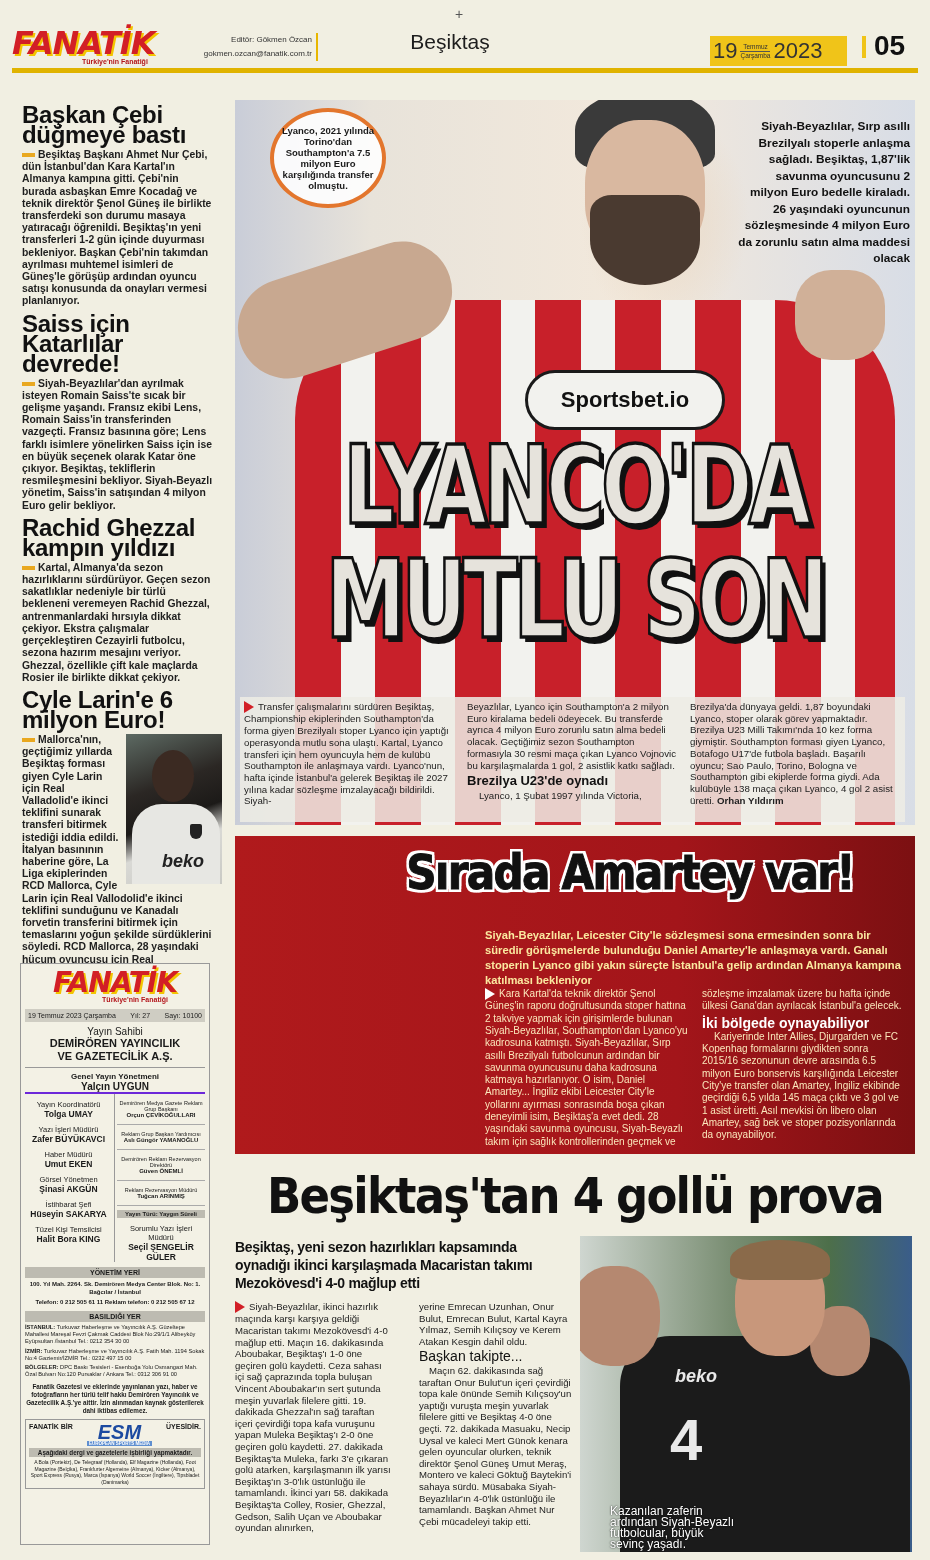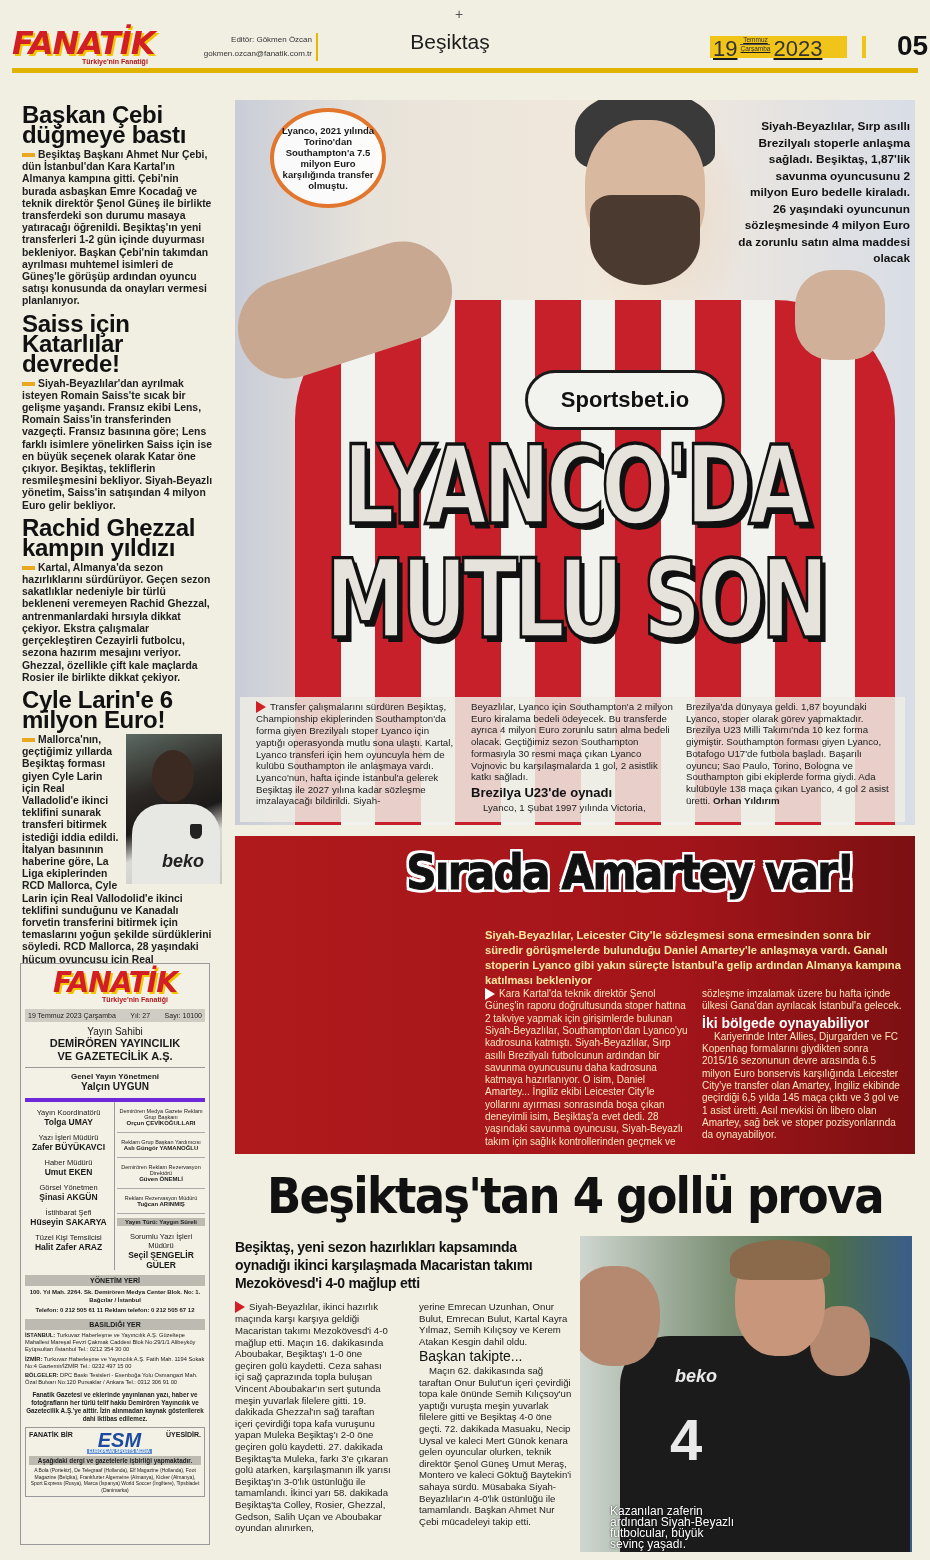--- a/index.html
+++ b/index.html
@@ -16,28 +16,28 @@
   .crop-mark { left: 455px; top: 6px; font-size: 14px; color: #555; }
   .logo { left: 12px; top: 26px; width: 165px; height: 40px; }
   .logo-word {
     font-family: "DejaVu Sans", sans-serif; font-weight: 900; font-style: italic;
     font-size: 32px; color: #d21f26; letter-spacing: -1px; line-height: 34px;
     text-shadow: 2px 2px 0 #f3c400;
   }
   .logo-tag { font-size: 7px; font-weight: bold; color: #b3151b; margin-left: 70px; margin-top: -2px; }
   .editor { left: 180px; top: 33px; width: 138px; text-align: right; font-size: 8px; line-height: 14px; color: #333; border-right: 2px solid #e8b700; padding-right: 4px; }
   .section-title { left: 370px; top: 30px; width: 160px; text-align: center; font-size: 21px; color: #1d1d1d; }
-  .date-box { left: 710px; top: 36px; width: 137px; height: 22px; background: #f0c419; display: flex; align-items: flex-start; text-decoration: underline; }
+  .date-box { left: 710px; top: 36px; width: 137px; height: 30px; background: #f0c419; display: flex; align-items: center; }
   .date-day { font-size: 22px; color: #333; padding-left: 3px; font-weight: 300; }
   .date-mid { font-size: 6.5px; line-height: 8px; text-align: center; margin: 0 3px; color: #333; }
   .date-mid span { display: block; }
   .date-mid .m { border-bottom: 1px solid #555; }
   .date-year { font-size: 22px; color: #333; font-weight: 300; }
   .page-num-bar { left: 862px; top: 36px; width: 4px; height: 22px; background: #f0c419; }
-  .page-num { left: 874px; top: 30px; font-size: 28px; font-weight: bold; color: #111; margin-left: 23px; }
+  .page-num { left: 874px; top: 30px; font-size: 28px; font-weight: bold; color: #111; }
   .top-rule { left: 12px; top: 68px; width: 906px; height: 5px; background: #e0b300; }
 
   
   .left-col { left: 22px; top: 105px; width: 192px; }
   .brief h2 { font-size: 24px; line-height: 20px; font-weight: 900; color: #111; margin-bottom: 4px; letter-spacing: -0.3px; }
   .brief p { font-size: 10.4px; line-height: 12.2px; font-weight: bold; color: #1e1e1e; margin-bottom: 6px; }
   .bullet { display: inline-block; width: 13px; height: 4px; background: #e9a820; vertical-align: middle; margin-right: 3px; }
   .larin-wrap { position: relative; }
   .larin-photo { float: right; width: 96px; height: 150px; margin: 0 -8px 2px 4px;
     background: linear-gradient(160deg,#5d6a63 0%,#2b2724 35%,#1c1a18 55%,#d9d9d5 70%,#c9c9c4 100%); position: relative; overflow: hidden; }
@@ -51,21 +51,21 @@
   .imp-logo { text-align: center; }
   .imp-logo .logo-word { font-size: 28px; line-height: 30px; }
   .imp-logo .logo-tag { margin-left: 40px; }
   .imp-meta { display: flex; justify-content: space-between; background: #cfcdc3; font-size: 7px; padding: 3px 3px; margin-top: 6px; }
   .imp-center { text-align: center; }
   .imp-owner-label { font-size: 10px; margin-top: 4px; }
   .imp-owner { font-size: 11px; font-weight: 900; line-height: 13px; }
   .imp-sep { border-top: 1px solid #999; margin: 4px 0; }
   .imp-gen-label { font-size: 8px; font-weight: bold; }
   .imp-gen { font-size: 10px; font-weight: 900; }
-  .imp-grid { display: flex; border-top: 4px solid #6d28d9; margin-top: 6px; }
+  .imp-grid { display: flex; border-top: 2px solid #6d28d9; }
   .imp-grid .c1 { width: 50%; border-right: 1px solid #999; padding-right: 2px; }
   .imp-grid .c2 { width: 50%; padding-left: 2px; }
   .imp-role { text-align: center; margin-top: 6px; }
   .imp-role .r { font-size: 7.5px; }
   .imp-role .n { font-size: 8.5px; font-weight: bold; }
   .imp-role2 { text-align: center; margin-top: 6px; border-bottom: 1px solid #aaa; padding-bottom: 6px; }
   .imp-role2 .r { font-size: 5.5px; }
   .imp-role2 .n { font-size: 6px; font-weight: bold; }
   .imp-hl { background: #bdbbb1; font-size: 6px; font-weight: bold; text-align: center; padding: 1px 0; margin-top: 4px; }
   .imp-band { background: #bdbbb1; font-size: 7px; font-weight: 900; text-align: center; padding: 2px 0; margin-top: 5px; }
@@ -92,21 +92,21 @@
   .ly-shirt { left: 60px; top: 200px; width: 600px; height: 540px; border-radius: 120px 120px 0 0;
     background: repeating-linear-gradient(90deg, #c8202a 0 46px, #f2f2ee 46px 80px); }
   .ly-arm-left { left: 0px; top: 160px; width: 220px; height: 100px; background: #c8a890; border-radius: 50px; transform: rotate(-18deg); }
   .ly-fist { left: 560px; top: 170px; width: 90px; height: 90px; background: #d0b098; border-radius: 40%; }
   .ly-sponsor { left: 290px; top: 270px; width: 200px; height: 60px; border: 3px solid #1a1a1a; border-radius: 30px; background: #f2f2ee; font-size: 22px; font-weight: bold; color: #111; display: flex; align-items: center; justify-content: center; }
   .ly-circle { left: 35px; top: 8px; width: 116px; height: 100px; border: 4px solid #e3762d; border-radius: 50%; background: rgba(255,255,255,0.88); font-size: 9.5px; font-weight: bold; line-height: 11px; text-align: center; display: flex; align-items: center; justify-content: center; padding: 0 6px; }
   .ly-deck { left: 500px; top: 18px; width: 175px; text-align: right; font-size: 11.8px; line-height: 16.5px; font-weight: bold; color: #111; }
   .ly-headline { left: 0; top: 328px; width: 680px; text-align: center;
     font-family: "DejaVu Sans", sans-serif; font-weight: 900; font-size: 96px; line-height: 100px; letter-spacing: -5px;
     color: #e6e3dc; -webkit-text-stroke: 3px #111; text-shadow: 5px 5px 0 #111; transform: scaleX(0.84) scaleY(1.14); transform-origin: center top; }
-  .ly-body { left: 5px; top: 597px; width: 665px; height: 125px; background: rgba(238,236,228,0.86); display: flex; gap: 12px; padding: 4px 16px; }
+  .ly-body { left: 5px; top: 597px; width: 665px; height: 125px; background: rgba(238,236,228,0.86); display: flex; gap: 12px; padding: 4px 4px; }
   .ly-body .col { width: 33%; font-size: 9.7px; line-height: 11.7px; color: #222; }
   .ly-body .sub { font-size: 13px; font-weight: 900; margin: 4px 0 3px 0; color: #111; }
   .arrow { display: inline-block; width: 0; height: 0; border-top: 6px solid transparent; border-bottom: 6px solid transparent; border-left: 10px solid #d21f26; vertical-align: middle; margin-right: 4px; }
 
   
   .amartey { left: 235px; top: 836px; width: 680px; height: 318px; background: linear-gradient(90deg,#b01a1c 0%,#a3151a 65%,#7c1012 100%); }
   .am-photo { left: 12px; top: 12px; width: 225px; height: 295px; border: 1px solid #e9c9a0;
     background: radial-gradient(circle 38px at 175px 80px, #f7cf2a 0%, #e0a020 60%, rgba(0,0,0,0) 62%), linear-gradient(180deg,#141414 0%,#1b1b22 40%,#223a8c 60%,#1a2f78 100%); overflow: hidden; }
   .am-face { left: 40px; top: 60px; width: 70px; height: 85px; border-radius: 48%; background: #3d2418; }
   .am-body { left: 5px; top: 140px; width: 200px; height: 170px; border-radius: 60px 60px 0 0; background: #2343a8; }
@@ -224,21 +224,21 @@
       <div class="imp-role">
           <div class="r">Görsel Yönetmen</div>
           <div class="n">Şinasi AKGÜN</div>
         </div>
       <div class="imp-role">
           <div class="r">İstihbarat Şefi</div>
           <div class="n">Hüseyin SAKARYA</div>
         </div>
       <div class="imp-role">
           <div class="r">Tüzel Kişi Temsilcisi</div>
-          <div class="n">Halit Zafer ARAZ</div>
+          <div class="n">Halit Bora KING</div>
         </div>
     </div>
     <div class="c2">
       <div class="imp-role2">
           <div class="r">Demirören Medya Gazete Reklam Grup Başkanı</div>
           <div class="n">Orçun ÇEVİKOĞULLARI</div>
         </div>
       <div class="imp-role2">
           <div class="r">Reklam Grup Başkan Yardımcısı</div>
           <div class="n">Aslı Güngör YAMANOĞLU</div>

